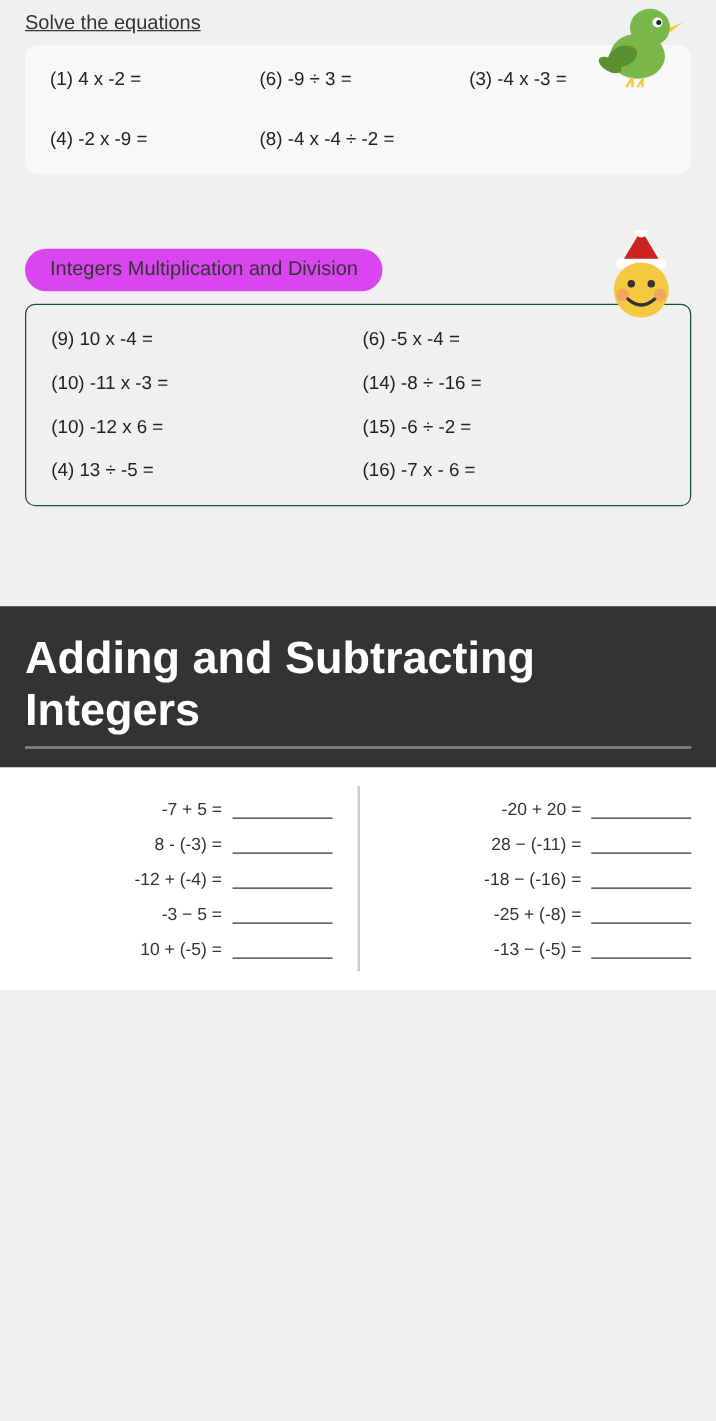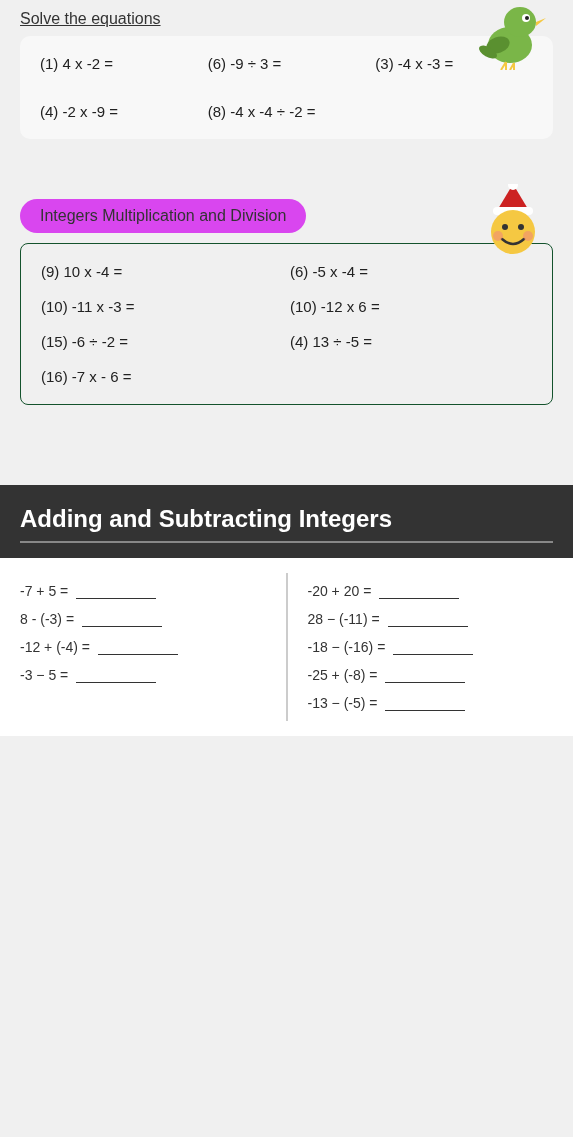--- a/index.html
+++ b/index.html
@@ -72,41 +72,42 @@
       grid-template-columns: 1fr 1fr;
       gap: 10px 7px;
     }
 
     
     .section3-header {
       background: #333333;
       padding: 20px 20px 15px 20px;
     }
     .section3-title {
-      font-size: 24px;
+      font-size: 36px;
       font-weight: bold;
       color: white;
       margin-bottom: 8px;
     }
     .section3-line {
       border-bottom: 2px solid #888;
       margin-bottom: 0;
     }
 
     .section3-body {
       background: white;
       padding: 15px 0;
       display: grid;
       grid-template-columns: 1fr 2px 1fr;
     }
     .section3-col {
       padding: 10px 20px;
       display: flex;
       flex-direction: column;
       gap: 12px;
+      text-align: right;
     }
     .section3-divider {
       background: #ccc;
       width: 2px;
     }
     .fill-item {
       font-size: 14px;
       color: #333;
       white-space: nowrap;
     }
@@ -195,20 +196,21 @@
       <circle cx="50" cy="52" r="5" fill="#f08080" opacity="0.5"></circle>
     </svg>
   </div>
 
   <div class="equations-box2">
 
     <div class="eq-item"><span>(9)</span>  10 x -4 =</div>
     <div class="eq-item"><span>(6)</span>  -5 x -4 =</div>
 
     <div class="eq-item"><span>(10)</span>  -11 x -3 =</div>
+    <div class="eq-item"><span>(14)</span>  -8 ÷ -16 =</div>
 
     <div class="eq-item"><span>(10)</span>  -12 x 6 =</div>
     <div class="eq-item"><span>(15)</span>  -6 ÷ -2 =</div>
 
     <div class="eq-item"><span>(4)</span>  13 ÷ -5 =</div>
     <div class="eq-item"><span>(16)</span>  -7 x - 6 =</div>
   </div>
 </div>
 
 <div class="gap"></div>
@@ -218,20 +220,21 @@
   <div class="section3-header">
     <div class="section3-title">Adding and Subtracting Integers</div>
     <div class="section3-line"></div>
   </div>
   <div class="section3-body">
     <div class="section3-col">
       <div class="fill-item">-7 + 5 = <span class="fill-line"></span></div>
       <div class="fill-item">8 - (-3) = <span class="fill-line"></span></div>
       <div class="fill-item">-12 + (-4) = <span class="fill-line"></span></div>
       <div class="fill-item">-3 − 5 = <span class="fill-line"></span></div>
+      <div class="fill-item">10 + (-5) = <span class="fill-line"></span></div>
     </div>
     <div class="section3-divider"></div>
     <div class="section3-col">
       <div class="fill-item">-20 + 20 = <span class="fill-line"></span></div>
       <div class="fill-item">28 − (-11) = <span class="fill-line"></span></div>
       <div class="fill-item">-18 − (-16) = <span class="fill-line"></span></div>
       <div class="fill-item">-25 + (-8) = <span class="fill-line"></span></div>
       <div class="fill-item">-13 − (-5) = <span class="fill-line"></span></div>
     </div>
   </div>

